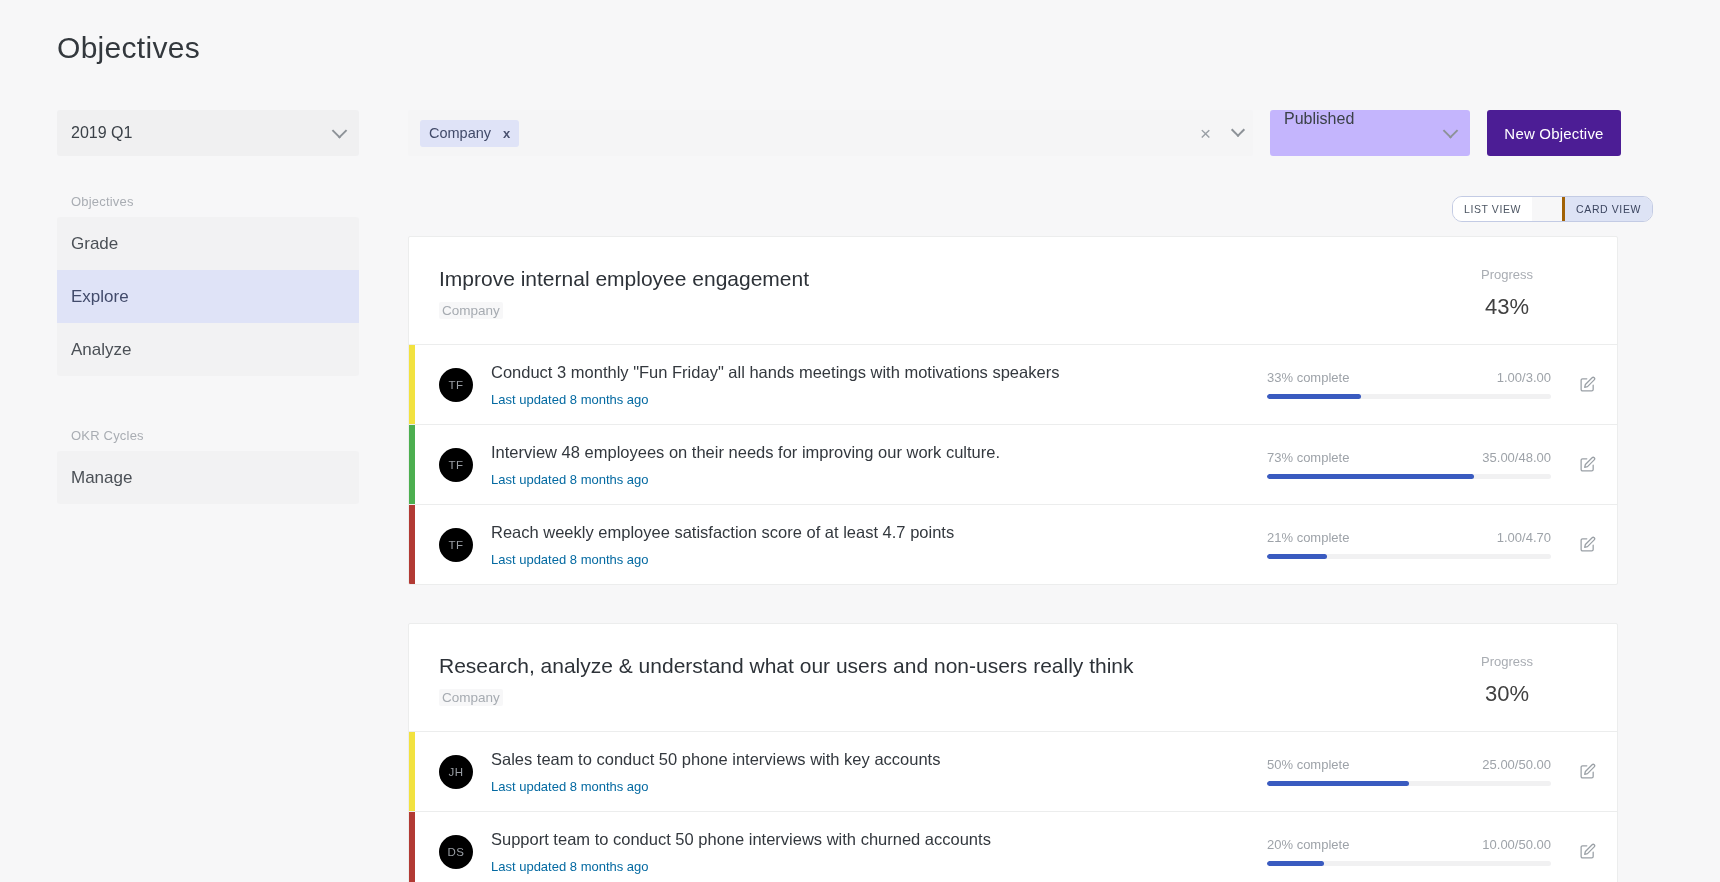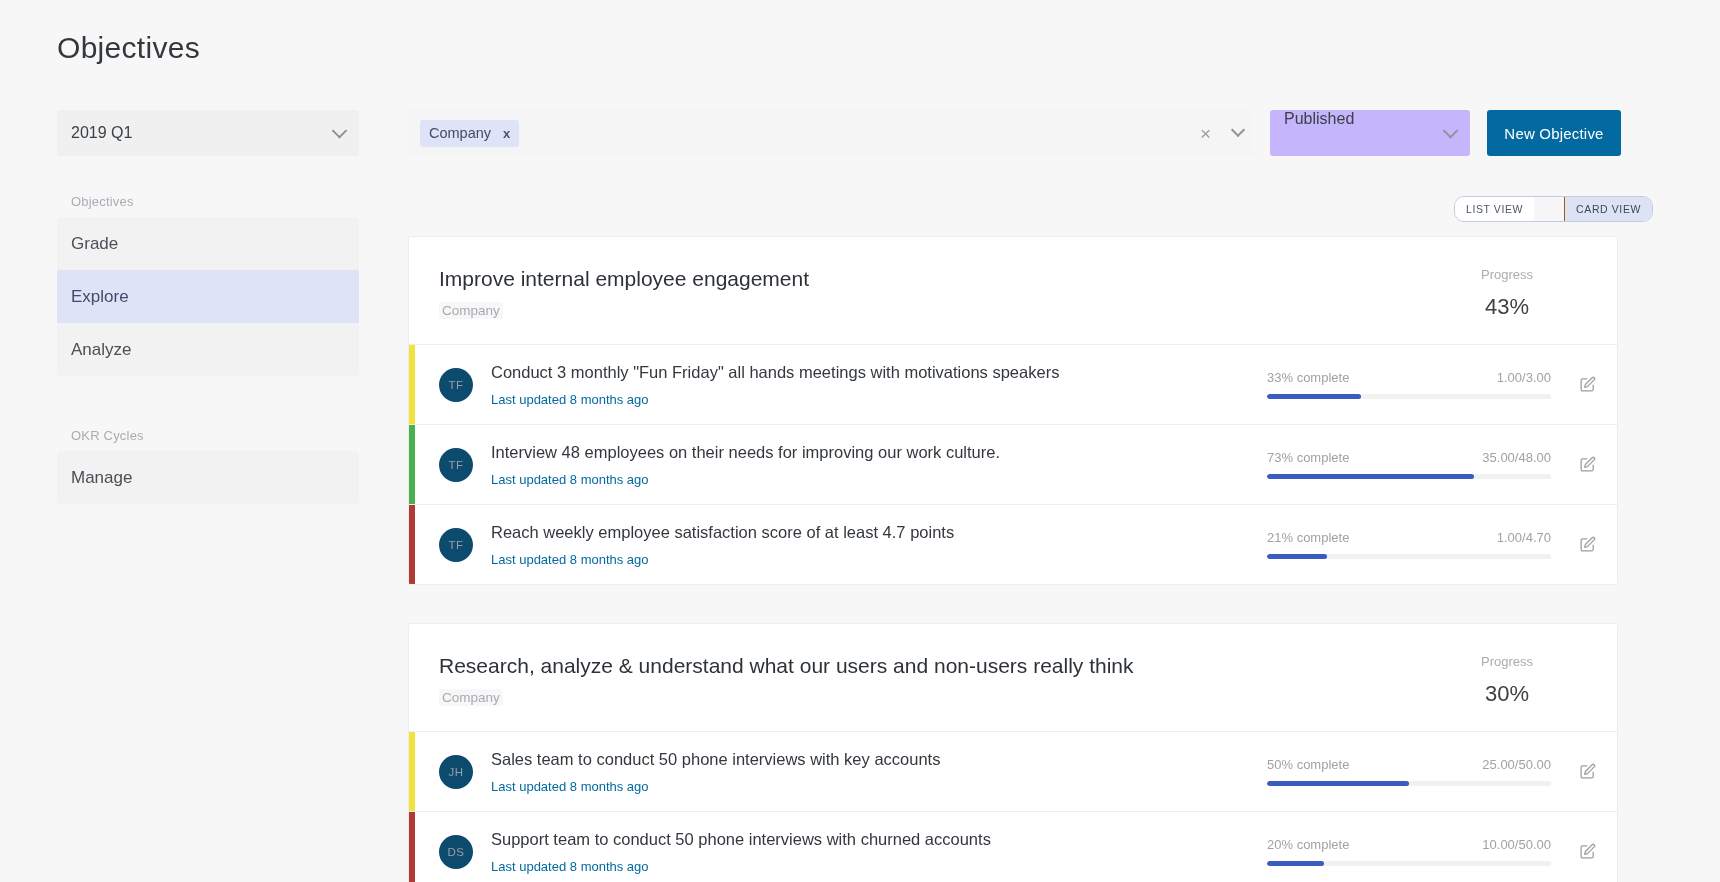--- a/index.html
+++ b/index.html
@@ -92,38 +92,38 @@
     position: absolute; left: 862px; top: 0;
     width: 200px; height: 46px;
     background: #c4b5fd; border-radius: 3px;
     display: flex; align-items: flex-start; padding: 0 14px;
     font-size: 16px; color: #3b4148; cursor: pointer;
   }
   .status-select .chev { right: 14px; }
   .new-btn {
     position: absolute; left: 1079px; top: 0;
     width: 134px; height: 46px;
-    background: #0369a1; color: #fff;
+    background: #4c1d95; color: #fff;
     border: none; border-radius: 3px;
     font-size: 15px; font-family: inherit;
     cursor: pointer;
     letter-spacing: .2px;
   }
 
   
   .view-toggle {
     position: absolute; right: 67px; top: 196px;
     display: flex; border: 1px solid #c3cbe4; border-radius: 10px; overflow: hidden; gap: 30px;
   }
   .view-btn {
     font-size: 10.5px; letter-spacing: .6px;
     padding: 6px 11px; background: #fff; color: #4d5663;
     cursor: pointer; border: none; font-family: inherit;
   }
-  .view-btn + .view-btn { border-left: 1px solid #a16207; }
+  .view-btn + .view-btn { border-left: 3px solid #a16207; }
   .view-btn.active { background: #dde3f5; color: #3c4660; }
 
   
   .cards { position: absolute; left: 408px; top: 236px; width: 1210px; }
   .card {
     background: #fff;
     border: 1px solid #eceded;
     border-radius: 2px;
     margin-bottom: 38px;
     overflow: hidden;
@@ -144,21 +144,21 @@
 
   .kr-row {
     display: flex; align-items: center;
     border-top: 1px solid #eceded;
     min-height: 80px;
     position: relative;
   }
   .kr-bar { width: 6px; align-self: stretch; flex: 0 0 6px; }
   .kr-avatar {
     width: 34px; height: 34px; border-radius: 50%;
-    background: #0c4a6e; color: #9a9fa5;
+    background: #000000; color: #9a9fa5;
     font-size: 11.5px; letter-spacing: .5px;
     display: flex; align-items: center; justify-content: center;
     margin: 0 18px 0 24px; flex: 0 0 34px;
   }
   .kr-main { flex: 1; min-width: 0; padding-right: 20px; }
   .kr-title { font-size: 16.5px; color: #33383e; line-height: 1.3; }
   .kr-meta { font-size: 13px; color: #0369a1; margin-top: 9px; }
   .kr-progress { width: 290px; flex: 0 0 290px; padding-right: 6px; }
   .kr-progress-top { display: flex; justify-content: space-between; align-items: baseline; }
   .kr-pct { font-size: 13px; color: #9ea3a9; }

